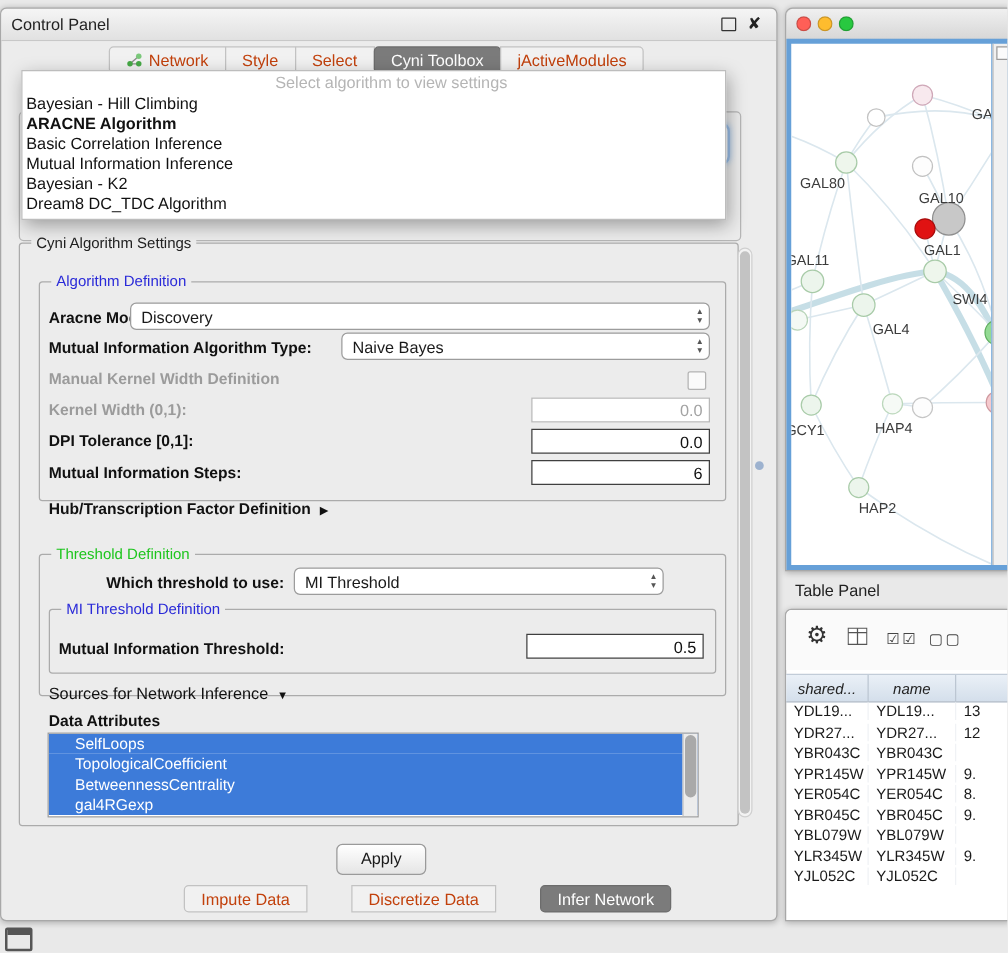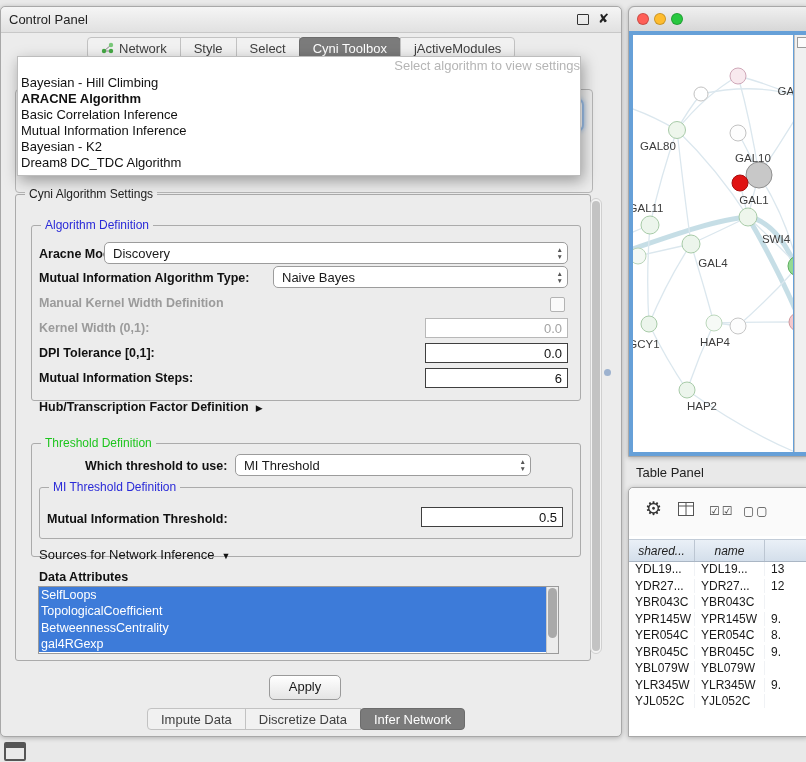--- a/index.html
+++ b/index.html
@@ -10,34 +10,34 @@
   
   .cp{left:0;top:6px;width:620px;height:729px;border-radius:5px;}
   .titlebar{position:absolute;left:0;top:0;right:0;height:25px;background:linear-gradient(#f5f5f5,#e1e1e1);
             border-bottom:1px solid #c8c8c8;border-radius:5px 5px 0 0;}
   .cp-title{position:absolute;left:8px;top:5px;font-size:13px;color:#222;}
   .float-btn{position:absolute;right:32px;top:7px;width:10px;height:9px;border:1.5px solid #333;border-radius:1px;}
   .close-btn{position:absolute;right:12px;top:4px;font-size:13px;font-weight:bold;color:#222;cursor:default;}
 
   .tabbar{position:absolute;display:flex;height:22px;}
   .tabbar.top{left:86px;top:30px;}
-  .tabbar.bottom{left:146px;top:701px;}
+  .tabbar.bottom{left:146px;top:701px;gap:36px;}
   .tab{display:flex;align-items:center;gap:5px;padding:0 13px;font-size:13px;background:#f1f1f1;
-       border:1px solid #c2c2c2;margin-left:-1px;color:#404040;white-space:nowrap;}
+       border:1px solid #c2c2c2;margin-left:-1px;color:#c2410c;white-space:nowrap;}
   .tab:first-child{border-radius:4px 0 0 4px;margin-left:0;}
   .tab:last-child{border-radius:0 4px 4px 0;}
   .tab.selected{background:#7b7b7b;border-color:#6c6c6c;color:#fff;border-radius:4px;}
 
   .ghost-group{position:absolute;left:14px;top:82px;width:576px;height:102px;border:1px solid #b6b6b6;border-radius:4px;z-index:1;}
   .ghost-combo{position:absolute;left:8px;top:8px;right:8px;height:30px;border:2px solid #9cc0ea;border-radius:7px;
                box-shadow:0 0 5px #9cc0ea;background:#fdfdfd;}
 
   .popup{position:absolute;left:16px;top:49px;width:562px;background:#ffffff;border:1px solid #bdbdbd;
          box-shadow:2px 5px 14px rgba(0,0,0,.35);z-index:30;padding-bottom:4px;}
-  .popup-placeholder{height:18px;line-height:18px;text-align:right;color:#b5b5b5;font-size:13px;margin-left:28px;}
+  .popup-placeholder{height:18px;line-height:18px;text-align:center;color:#b5b5b5;font-size:13px;margin-left:28px;}
   .popup-item{height:16px;line-height:16px;padding-left:3px;font-size:13px;color:#111;}
   .popup-item.bold{font-weight:bold;}
 
   .gb{position:absolute;border:1px solid #ababab;border-radius:3px;z-index:2;}
   .gb .lg{position:absolute;top:-8px;left:9px;background:#ececec;padding:0 4px;font-size:12px;color:#222;white-space:nowrap;}
   .lg.blue{color:var(--blue,#2a2ad8);}
   .lg.green{color:var(--green,#1dc51d);}
 
   .lbl{position:absolute;font-size:12.5px;font-weight:bold;color:#111;white-space:nowrap;line-height:16px;z-index:3;}
   .lbl.plain{font-weight:normal;font-size:13px;}
@@ -50,21 +50,21 @@
                  color:#555;font-size:6.5px;line-height:7px;}
 
   .field{position:absolute;height:20px;border:1px solid #3f3f3f;background:#fff;font-size:13px;text-align:right;
          padding:0 5px;box-sizing:border-box;color:#111;font-family:inherit;z-index:3;}
   .field.dis{color:#a3a3a3;border-color:#b8b8b8;}
 
   .cb{position:absolute;width:13px;height:13px;border:1px solid #b3b3b3;background:#fafafa;border-radius:2px;z-index:3;}
 
   .listbox{position:absolute;left:37px;top:579px;width:519px;height:66px;background:#fff;border:1px solid #9a9a9a;
            overflow:hidden;z-index:3;}
-  .list-item{height:16.3px;line-height:16.3px;padding-left:2px;font-size:12.5px;}
+  .list-item{height:16.3px;line-height:16.3px;padding-left:21px;font-size:12.5px;}
   .list-item.sel{background:var(--sel,#3d7bd9);color:#fff;}
   .list-scroll{position:absolute;right:0;top:0;width:11px;height:100%;background:#ececec;border-left:1px solid #c8c8c8;}
   .list-scroll .thumb{position:absolute;left:1px;right:1px;top:1px;height:50px;background:#a9a9a9;border-radius:5px;}
 
   .vscroll{position:absolute;left:589px;top:191px;width:12px;height:456px;background:#f3f3f3;border:1px solid #d0d0d0;
            border-radius:6px;z-index:3;box-sizing:border-box;}
   .vscroll .thumb{position:absolute;left:1px;right:1px;top:2px;bottom:2px;background:#c3c3c3;border-radius:5px;}
 
   .btn{position:absolute;left:268px;top:668px;width:70px;height:23px;border:1px solid #9a9a9a;border-radius:5px;
        background:linear-gradient(#ffffff,#e5e5e5);font-size:13px;text-align:center;line-height:21px;z-index:3;}

